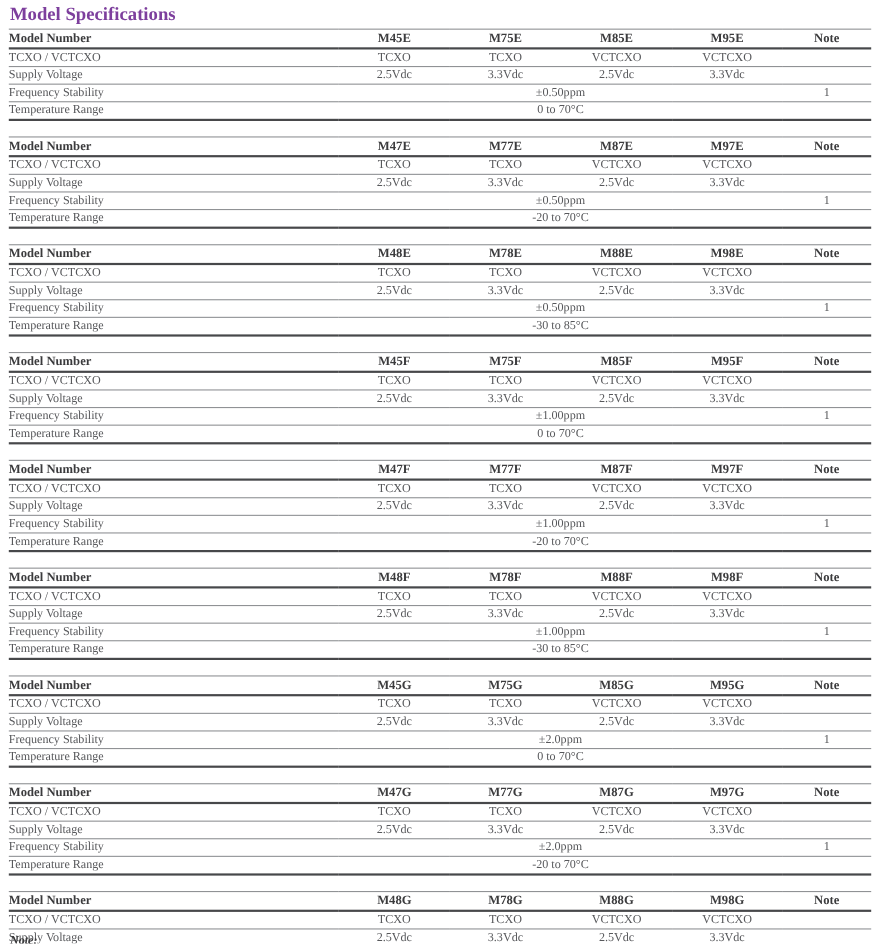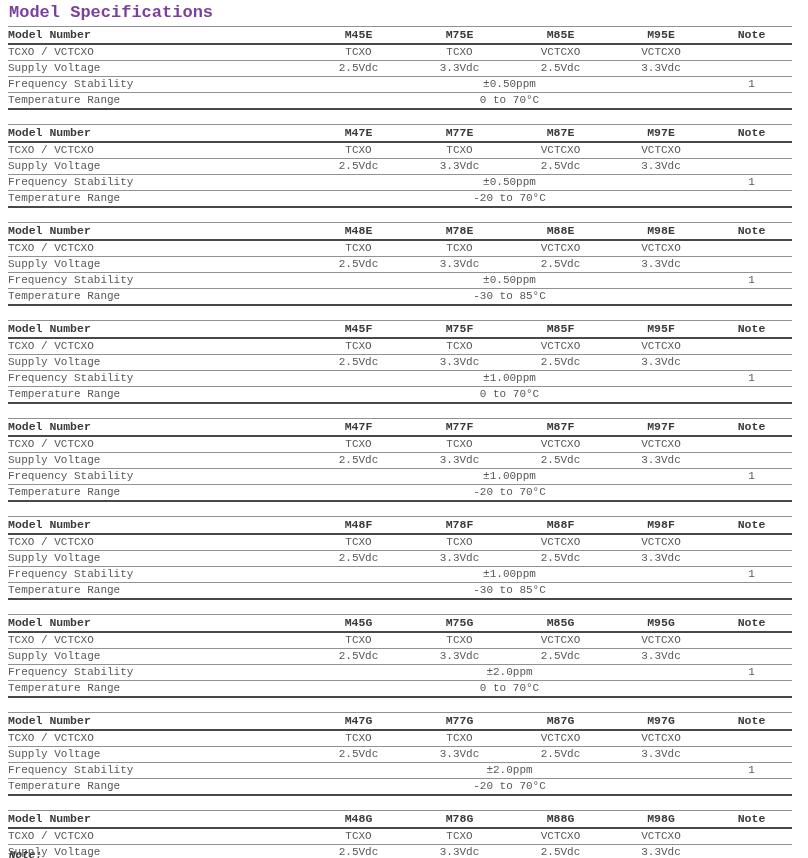--- a/index.html
+++ b/index.html
@@ -3,21 +3,21 @@
 <meta charset="utf-8">
 <style>
   * { margin: 0; padding: 0; box-sizing: border-box; }
   html, body { background: #ffffff; }
   .page {
     width: 808px;
     height: 858px;
     background: #ffffff;
     overflow: hidden;
     position: relative;
-    font-family: Liberation Mono, monospace;
+    font-family: Liberation Serif, serif;
   }
   .title {
     font-size: 17px;
     font-weight: bold;
     color: var(--title-color, #7d3f9d);
     padding: 3px 0 4px 9px;
     height: 26px;
   }
   table.spec {
     width: 784px;

